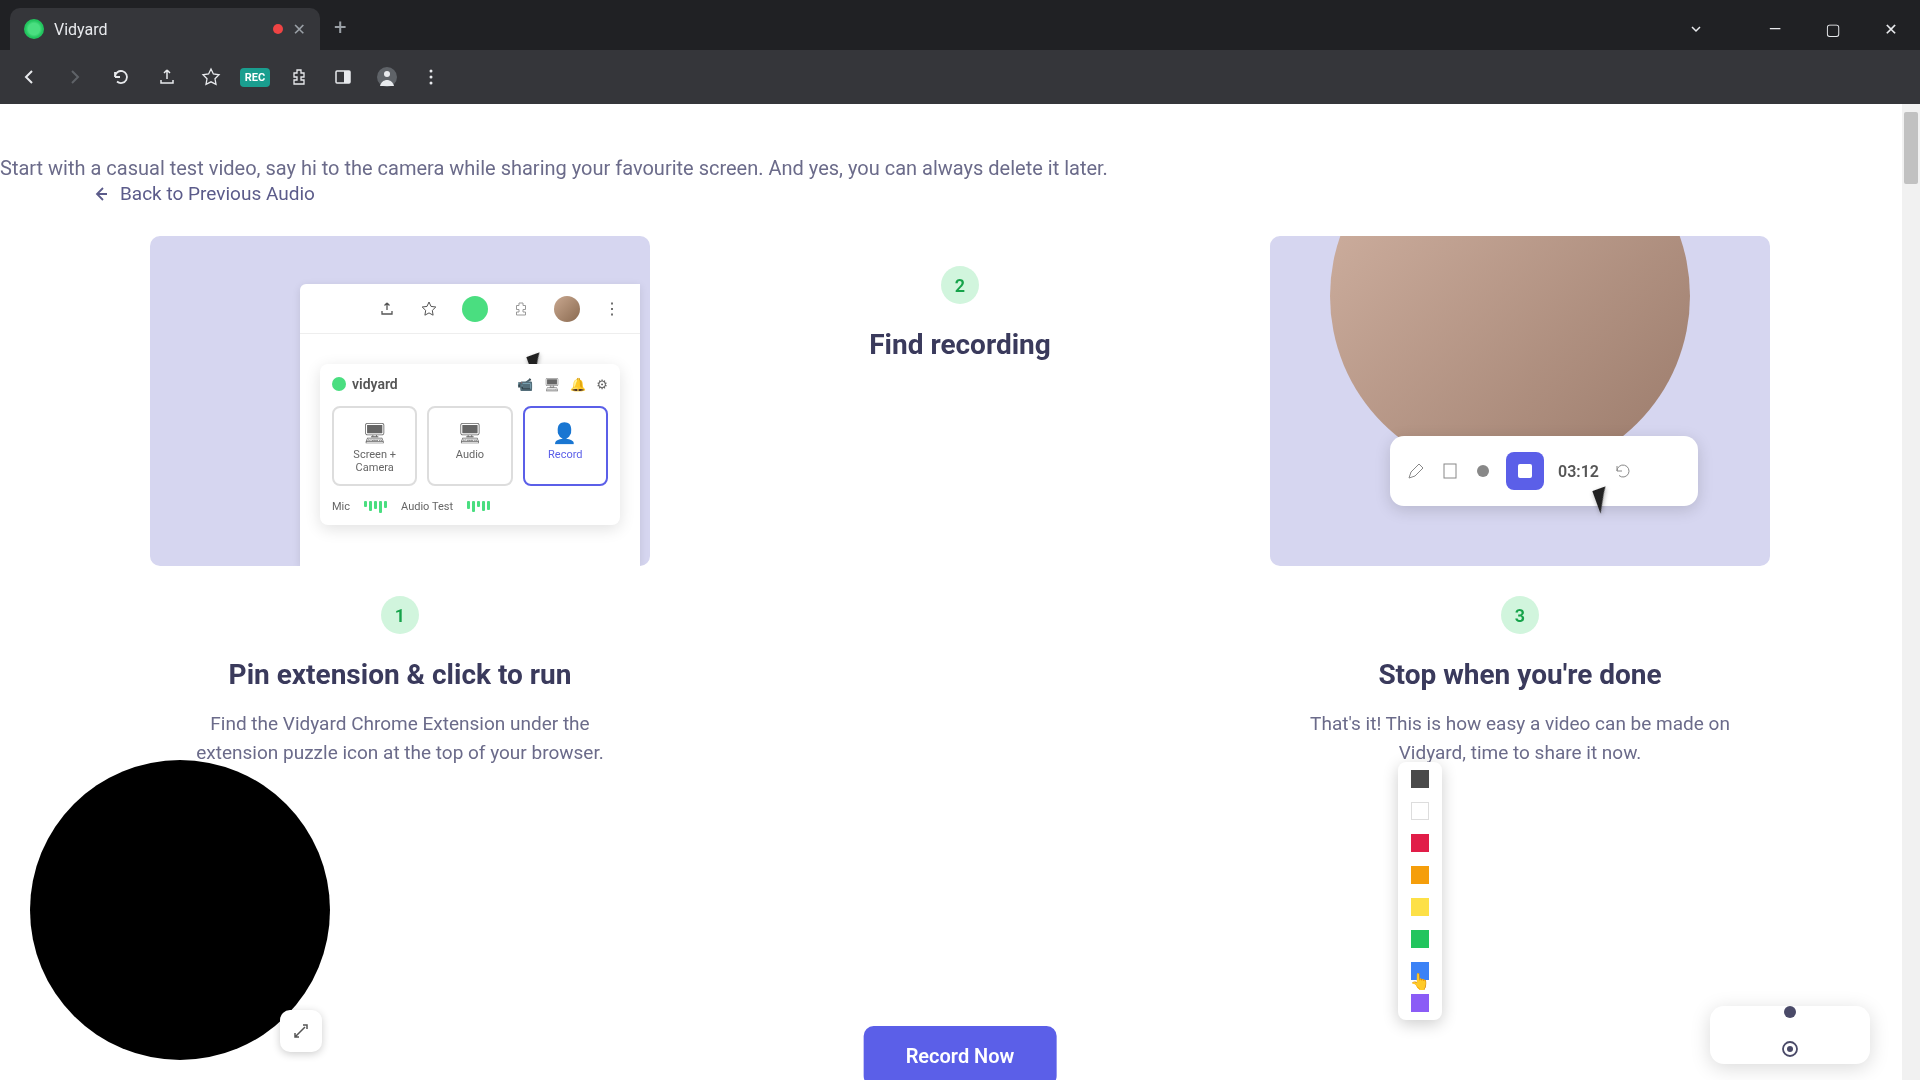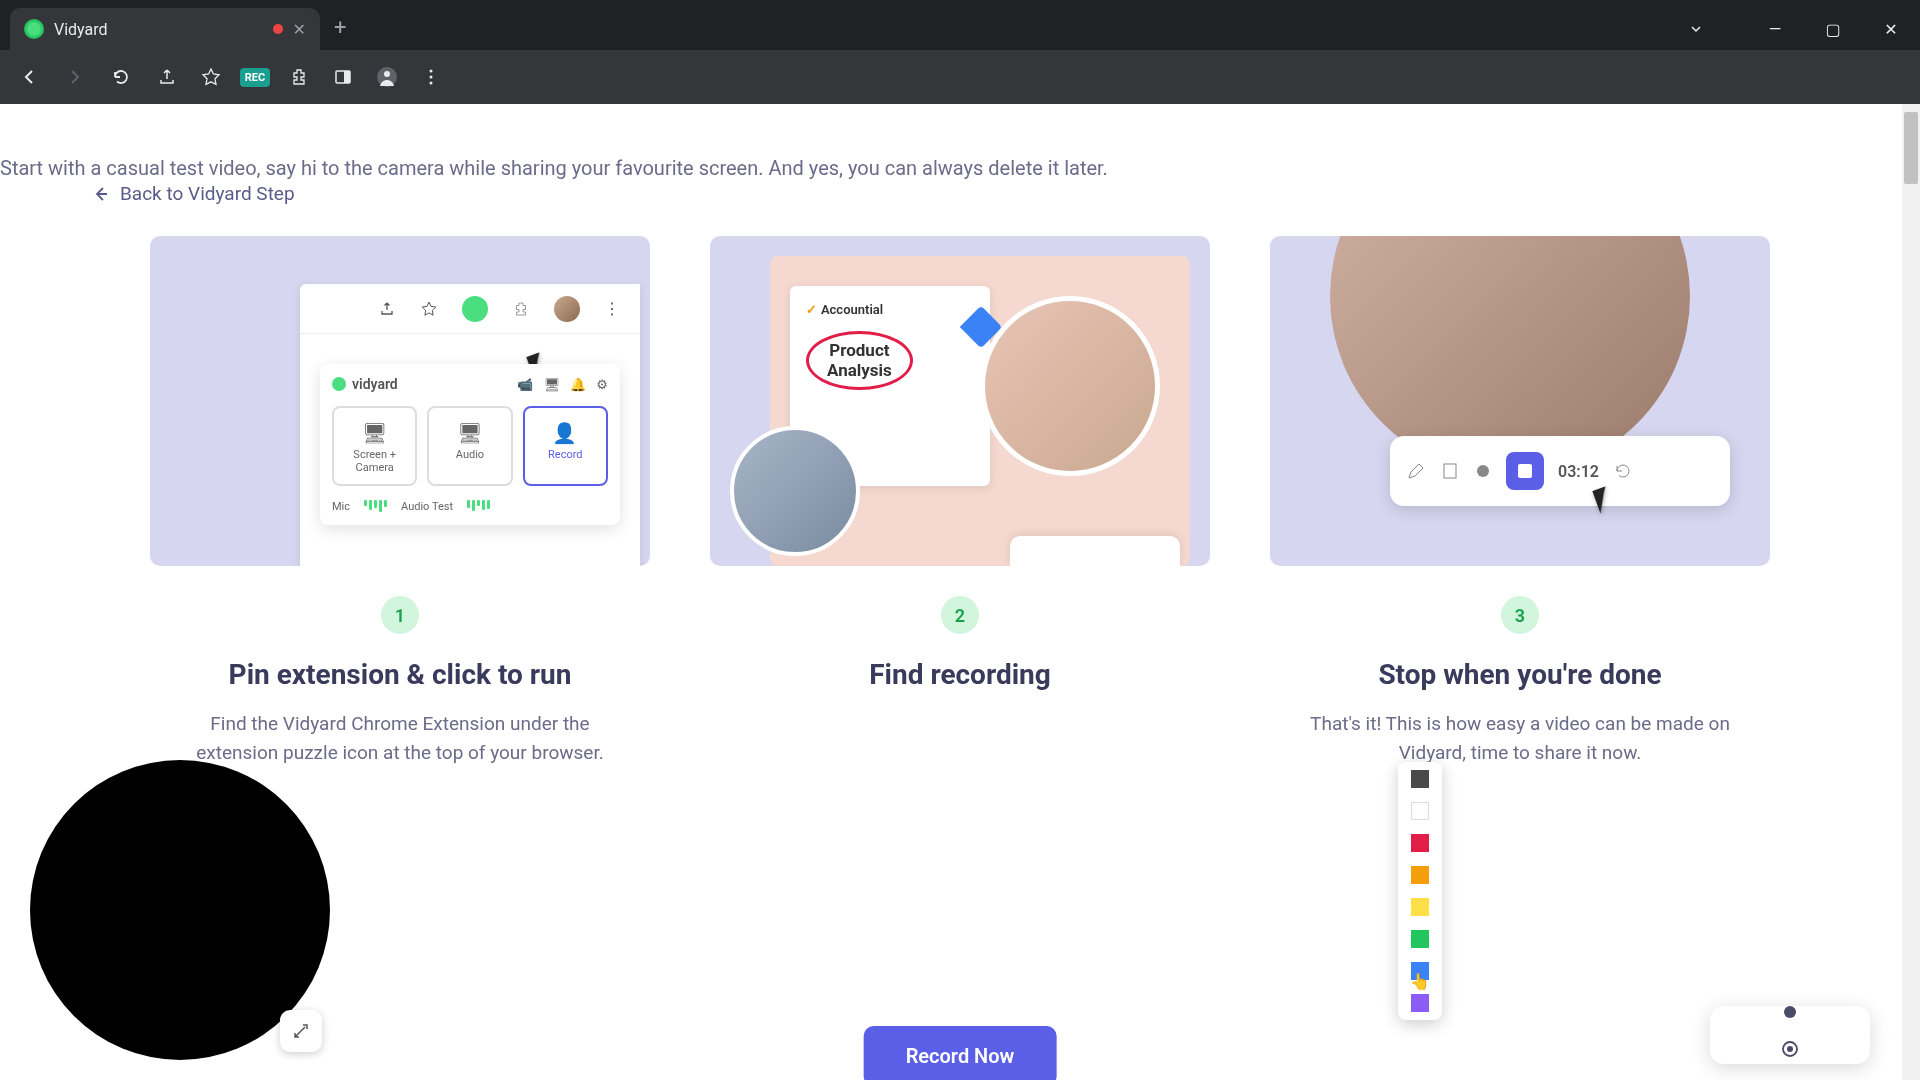--- a/index.html
+++ b/index.html
@@ -51,38 +51,38 @@
 .t1-cursor-shape { width: 0; height: 0; border-left: 10px solid #222; border-right: 4px solid transparent; border-bottom: 18px solid transparent; border-top: 6px solid #222; transform: rotate(-20deg); filter: drop-shadow(0 2px 2px rgba(0,0,0,0.3)); }
 .t1-ext { position: absolute; left: 20px; top: 80px; right: 20px; background: #fff; border-radius: 8px; box-shadow: 0 4px 16px rgba(0,0,0,0.12); padding: 12px; }
 .t1-ext-head { display: flex; align-items: center; justify-content: space-between; margin-bottom: 14px; }
 .t1-logo { display: flex; align-items: center; gap: 6px; color: #555; font-weight: 600; font-size: 14px; }
 .t1-logo .dot { width: 14px; height: 14px; border-radius: 50%; background: #4ade80; }
 .t1-icons { display: flex; gap: 10px; font-size: 13px; color: #666; }
 .t1-opts { display: flex; gap: 10px; }
 .t1-opt { flex: 1; border: 2px solid #ddd; border-radius: 8px; padding: 10px 4px; text-align: center; font-size: 11px; color: #666; }
 .t1-opt.active { border-color: #5b5fe8; color: #5b5fe8; }
 .t1-opt .ico { height: 30px; display: flex; align-items: center; justify-content: center; font-size: 20px; }
-.t1-audio { display: flex; align-items: flex-start; gap: 14px; margin-top: 14px; font-size: 11px; color: #666; }
+.t1-audio { display: flex; align-items: center; gap: 14px; margin-top: 14px; font-size: 11px; color: #666; }
 .t1-bars { display: flex; gap: 2px; }
 .t1-bars span { width: 3px; background: #4ade80; border-radius: 1px; }
 
 
 .t2-bg { position: absolute; inset: 20px 20px 0 60px; background: #f5d9d0; border-radius: 8px; }
 .t2-doc { position: absolute; left: 80px; top: 50px; width: 200px; height: 200px; background: #fff; border-radius: 6px; padding: 16px; box-shadow: 0 2px 10px rgba(0,0,0,0.1); }
 .t2-doc .brand { font-size: 13px; color: #333; font-weight: 600; }
 .t2-doc .brand::before { content: "✓"; color: #f59e0b; margin-right: 4px; }
 .t2-circled { display: inline-block; border: 3px solid #e11d48; border-radius: 50%; padding: 6px 18px; margin-top: 14px; font-weight: 700; font-size: 17px; color: #333; line-height: 1.2; text-align: center; }
 .t2-pen { position: absolute; left: 256px; top: 76px; width: 30px; height: 30px; background: #3b82f6; transform: rotate(45deg); border-radius: 4px 4px 4px 0; }
 .t2-photo { position: absolute; right: 50px; top: 60px; width: 180px; height: 180px; border-radius: 50%; background: linear-gradient(135deg, #e8c5b5, #c9a890); border: 5px solid #fff; }
 .t2-pip { position: absolute; left: 20px; bottom: 10px; width: 130px; height: 130px; border-radius: 50%; background: linear-gradient(135deg, #a8b5c8, #7a8ba0); border: 4px solid #fff; }
 .t2-toolbar { position: absolute; right: 30px; bottom: 0; width: 170px; height: 30px; background: #fff; border-radius: 10px 10px 0 0; box-shadow: 0 -2px 8px rgba(0,0,0,0.1); }
 
 
 .t3-photo { position: absolute; left: 60px; top: -120px; width: 360px; height: 360px; border-radius: 50%; background: linear-gradient(135deg, #d4b5a5, #9a7a6a); }
-.t3-toolbar { position: absolute; left: 120px; top: 200px; width: 340px; height: 70px; background: #fff; border-radius: 14px; box-shadow: 0 4px 16px rgba(0,0,0,0.15); display: flex; align-items: center; padding: 0 16px; gap: 14px; }
+.t3-toolbar { position: absolute; left: 120px; top: 200px; width: 308px; height: 70px; background: #fff; border-radius: 14px; box-shadow: 0 4px 16px rgba(0,0,0,0.15); display: flex; align-items: center; padding: 0 16px; gap: 14px; }
 .t3-toolbar .ico { color: #888; }
 .t3-toolbar .stop-btn { width: 38px; height: 38px; background: #5b5fe8; border-radius: 8px; display: flex; align-items: center; justify-content: center; }
 .t3-toolbar .stop-btn::after { content: ""; width: 14px; height: 14px; background: #fff; border-radius: 2px; }
 .t3-toolbar .time { color: #555; font-weight: 600; font-size: 16px; }
 .t3-cursor { position: absolute; left: 326px; top: 252px; }
 
 
 .cam-bubble { position: absolute; left: 30px; bottom: 20px; width: 300px; height: 300px; border-radius: 50%; background: #000; }
 .cam-expand { position: absolute; left: 280px; bottom: 28px; width: 42px; height: 42px; background: #fff; border-radius: 10px; box-shadow: 0 2px 8px rgba(0,0,0,0.2); display: flex; align-items: center; justify-content: center; color: #555; cursor: pointer; }
 
@@ -187,21 +187,21 @@
 
 <div class="page">
   <div class="scrollbar-track">
       <div class="scrollbar-thumb"></div>
     </div>
 
   <a class="back-link">
     <svg viewBox="0 0 20 20">
         <path d="M13 4l-6 6 6 6M7 10h10" stroke="#5b5b8a" stroke-width="1.8" fill="none"></path>
       </svg>
-    <span>Back to Vidyard Step</span>
+    <span>Back to Previous Audio</span>
   </a>
 
   <p class="hero-sub">Start with a casual test video, say hi to the camera while sharing your favourite screen. And yes, you can always delete it later.</p>
 
   <div class="cards">
 
     <div class="card">
       <div class="thumb">
         <div class="t1-panel">
           <div class="t1-browserbar">
@@ -259,31 +259,20 @@
             </div>
           </div>
         </div>
       </div>
       <div class="step-badge">1</div>
       <h3>Pin extension &amp; click to run</h3>
       <p>Find the Vidyard Chrome Extension under the extension puzzle icon at the top of your browser.</p>
     </div>
 
     <div class="card">
-      <div class="thumb">
-        <div class="t2-bg"></div>
-        <div class="t2-doc">
-          <div class="brand">Accountial</div>
-          <div class="t2-circled">Product<br>Analysis</div>
-        </div>
-        <div class="t2-pen"></div>
-        <div class="t2-photo"></div>
-        <div class="t2-pip"></div>
-        <div class="t2-toolbar"></div>
-      </div>
       <div class="step-badge">2</div>
       <h3>Find recording</h3>
     </div>
 
     <div class="card">
       <div class="thumb">
         <div class="t3-photo"></div>
         <div class="t3-toolbar">
           <svg class="ico" width="20" height="20" viewBox="0 0 20 20">
               <path d="M3 17l2-6 8-8 4 4-8 8-6 2z" stroke="#888" fill="none"></path>

